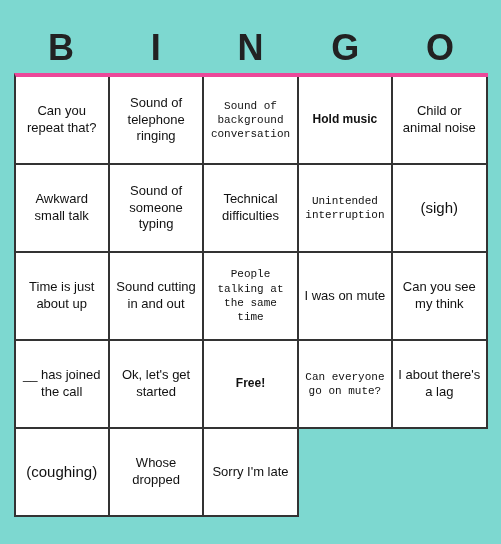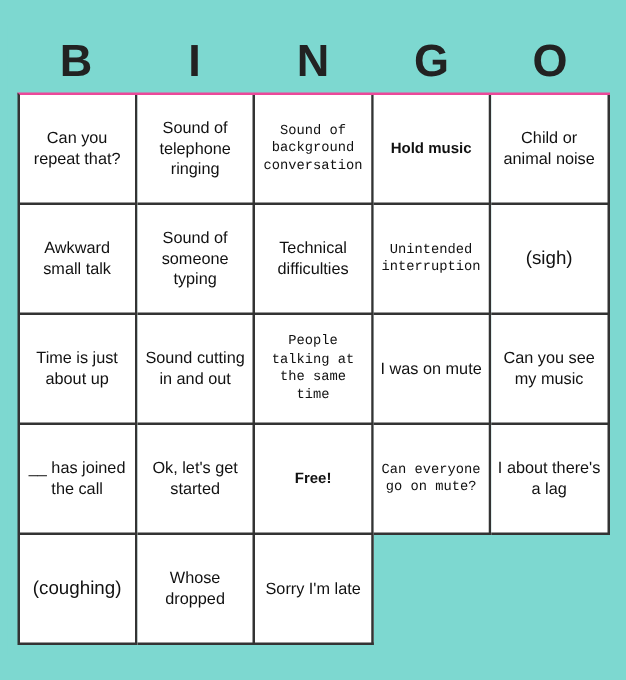--- a/index.html
+++ b/index.html
@@ -26,21 +26,21 @@
       font-size: 36px;
       font-weight: bold;
       color: #222;
       width: 88px;
       text-align: center;
     }
     .bingo-grid {
       display: grid;
       grid-template-columns: repeat(5, 1fr);
       border-left: 2px solid #333;
-      border-top: 2px solid #ec4899;
+      border-top: 4px solid #ec4899;
     }
     .cell {
       border-right: 2px solid #333;
       border-bottom: 2px solid #333;
       background-color: white;
       min-height: 88px;
       display: flex;
       align-items: center;
       justify-content: center;
       text-align: center;
@@ -82,21 +82,21 @@
       <div class="cell">Child or animal noise</div>
       <div class="cell">Awkward small talk</div>
       <div class="cell">Sound of someone typing</div>
       <div class="cell">Technical difficulties</div>
       <div class="cell small-text">Unintended interruption</div>
       <div class="cell italic-text">(sigh)</div>
       <div class="cell">Time is just about up</div>
       <div class="cell">Sound cutting in and out</div>
       <div class="cell small-text">People talking at the same time</div>
       <div class="cell">I was on mute</div>
-      <div class="cell">Can you see my music</div>
+      <div class="cell">Can you see my think</div>
       <div class="cell">__ has joined the call</div>
       <div class="cell">Ok, let's get started</div>
       <div class="cell large-text">Free!</div>
       <div class="cell small-text">Can everyone go on mute?</div>
       <div class="cell">I about there's a lag</div>
       <div class="cell italic-text">(coughing)</div>
       <div class="cell">Whose dropped</div>
       <div class="cell">Sorry I'm late</div>
     </div>
 </div>

